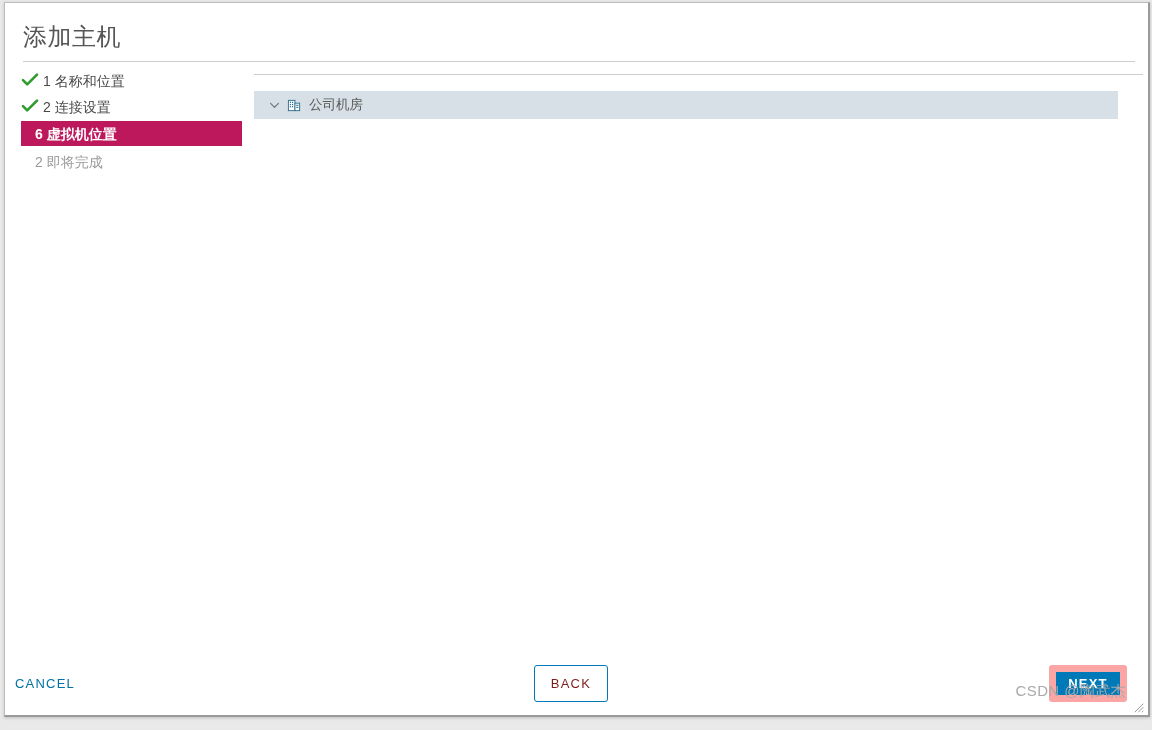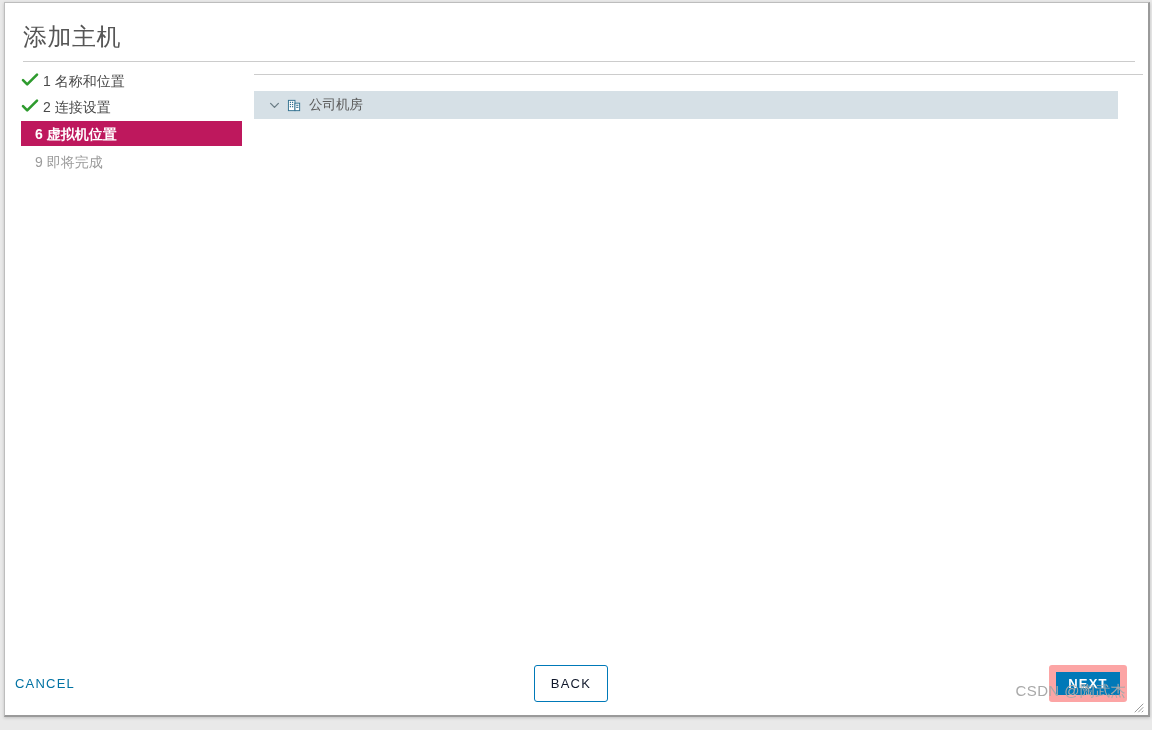--- a/index.html
+++ b/index.html
@@ -165,21 +165,21 @@
     background: transparent;
     border: none;
     outline: none;
   }
   #cancel-button {
     color: #0072a3;
     padding: 6px 10px;
     margin-right: 22px;
   }
   #back-button {
-    color: #0f172a;
+    color: #7f1d1d;
     background: #ffffff;
     border: 1px solid #0079b8;
     border-radius: 3px;
     width: 74px; height: 37px;
     margin-right: 14px;
   }
   #next-button {
     color: #ffffff;
     background: #0079b8;
     border: 7px solid #fca5a5;
@@ -234,21 +234,21 @@
     </div>
 
 
 
 
     <div class="step active">
       <span class="step-label">6 虚拟机位置</span>
     </div>
 
     <div class="step pending">
-      <span class="step-label">9 即将完成</span>
+      <span class="step-label">2 即将完成</span>
     </div>
 
   </nav>
 
   <section id="content">
     <div id="section-divider"></div>
 
     <div id="tree">
 
       <div class="tree-row selected">

